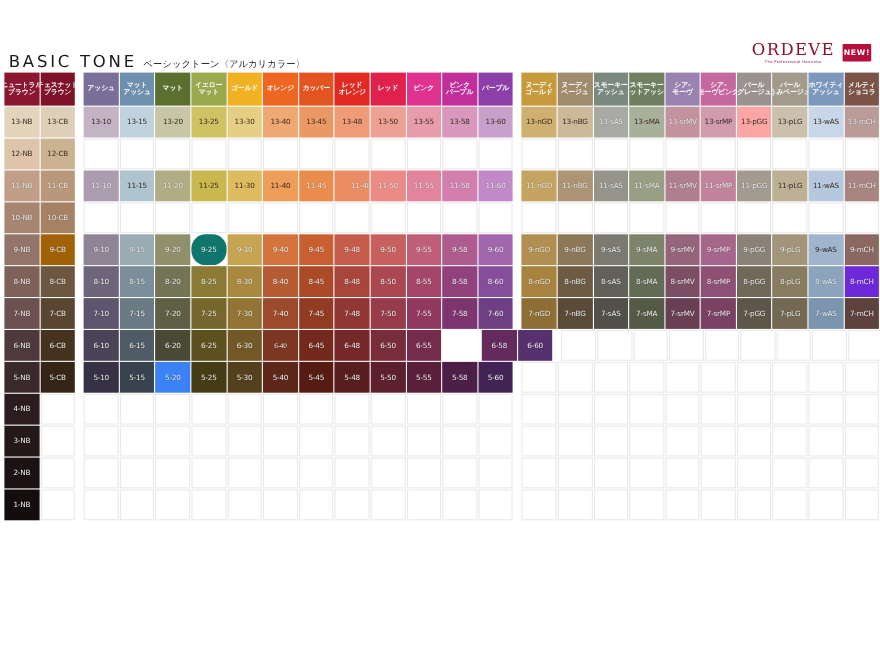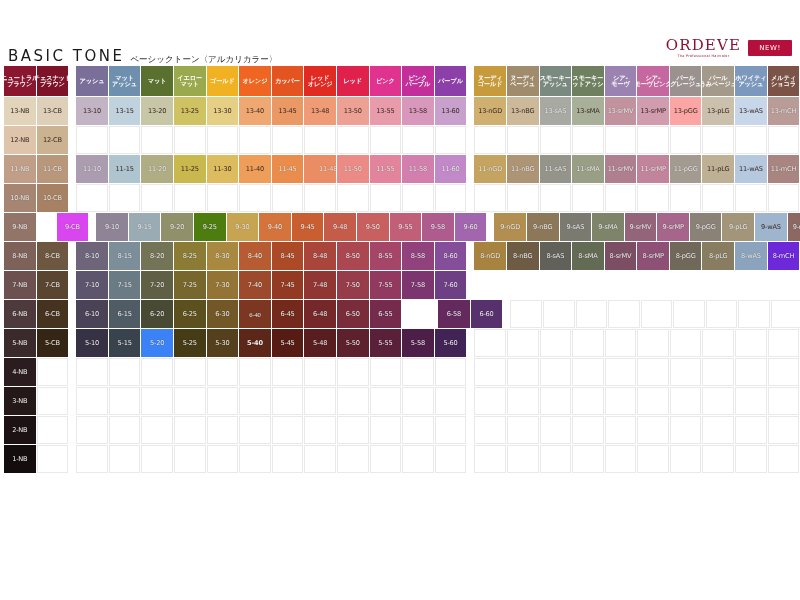--- a/index.html
+++ b/index.html
@@ -17,22 +17,22 @@
   #title-main{font-family:"DejaVu Sans","Liberation Sans",sans-serif;
     font-size:15px;letter-spacing:2.5px;color:#1a1a1a;line-height:1;}
   #title-sub{font-size:8.5px;color:#222;letter-spacing:0px;line-height:1;padding-bottom:1px;}
 
   
   #brand{position:absolute;right:8px;top:38px;display:flex;align-items:center;gap:7px;}
   #brand-block{display:flex;flex-direction:column;align-items:center;line-height:1;}
   #brand-name{font-family:"DejaVu Serif","Liberation Serif",serif;
     font-size:15px;letter-spacing:1.2px;color:#8d1230;}
   #brand-tag{font-size:3.4px;letter-spacing:.3px;color:#8d1230;margin-top:1.5px;}
-  #new-badge{background:#b4103b;color:#fff;font-size:7px;font-weight:normal;
-    letter-spacing:.6px;padding:4px 11px;border-radius:1px;}
+  #new-badge{background:#b4103b;color:#fff;font-size:7px;font-weight:bold;
+    letter-spacing:.6px;padding:4px 1px;border-radius:1px;}
 
   
   #grid{position:absolute;left:4px;top:66px;}
   .row{display:flex;}
   .grp{display:flex;}
   .gap{width:7px;flex:0 0 7px;}
   .cell{
     width:31.6px;height:28px;flex:0 0 31.6px;
     margin:0 1px 1px 0;
     display:flex;align-items:center;justify-content:center;
@@ -298,28 +298,28 @@
           <div class="cell empty"></div>
           <div class="cell empty"></div>
           <div class="cell empty"></div>
           <div class="cell empty"></div>
           <div class="cell empty"></div>
         </div>
       </div>
       <div class="row">
         <div class="grp">
           <div class="cell swatch" style="background: rgb(147, 116, 104);">9-NB</div>
-          <div class="cell swatch" style="background: #d946ef; margin-left: 20px;">9-CB</div>
+          <div class="cell swatch" style="background: #a16207;">9-CB</div>
         </div>
         <div class="gap"></div>
         <div class="grp">
           <div class="cell swatch" style="background: rgb(142, 132, 150);">9-10</div>
           <div class="cell swatch" style="background: rgb(154, 171, 180);">9-15</div>
           <div class="cell swatch" style="background: rgb(144, 144, 106);">9-20</div>
-          <div class="cell swatch" style="background: #4d7c0f;">9-25</div>
+          <div class="cell swatch" style="background: #0f766e; border-radius: 13px;">9-25</div>
           <div class="cell swatch" style="background: rgb(198, 164, 81);">9-30</div>
           <div class="cell swatch" style="background: rgb(212, 116, 60);">9-40</div>
           <div class="cell swatch" style="background: rgb(201, 95, 49);">9-45</div>
           <div class="cell swatch" style="background: rgb(197, 92, 74);">9-48</div>
           <div class="cell swatch" style="background: rgb(200, 96, 95);">9-50</div>
           <div class="cell swatch" style="background: rgb(194, 95, 120);">9-55</div>
           <div class="cell swatch" style="background: rgb(174, 91, 142);">9-58</div>
           <div class="cell swatch" style="background: rgb(161, 102, 174);">9-60</div>
         </div>
         <div class="gap"></div>
@@ -384,20 +384,32 @@
           <div class="cell swatch" style="background: rgb(147, 116, 52);">7-30</div>
           <div class="cell swatch" style="background: rgb(156, 74, 43);">7-40</div>
           <div class="cell swatch" style="background: rgb(146, 59, 34);">7-45</div>
           <div class="cell swatch" style="background: rgb(144, 55, 52);">7-48</div>
           <div class="cell swatch" style="background: rgb(150, 60, 74);">7-50</div>
           <div class="cell swatch" style="background: rgb(145, 57, 94);">7-55</div>
           <div class="cell swatch" style="background: rgb(125, 53, 112);">7-58</div>
           <div class="cell swatch" style="background: rgb(111, 63, 133);">7-60</div>
         </div>
         <div class="gap"></div>
+        <div class="grp">
+          <div class="cell swatch" style="background: rgb(143, 110, 54);">7-nGD</div>
+          <div class="cell swatch" style="background: rgb(90, 74, 56);">7-nBG</div>
+          <div class="cell swatch" style="background: rgb(81, 81, 74);">7-sAS</div>
+          <div class="cell swatch" style="background: rgb(84, 90, 70);">7-sMA</div>
+          <div class="cell swatch" style="background: rgb(104, 63, 83);">7-srMV</div>
+          <div class="cell swatch" style="background: rgb(122, 65, 100);">7-srMP</div>
+          <div class="cell swatch" style="background: rgb(94, 87, 73);">7-pGG</div>
+          <div class="cell swatch" style="background: rgb(115, 104, 81);">7-pLG</div>
+          <div class="cell swatch" style="background: rgb(123, 148, 176);">7-wAS</div>
+          <div class="cell swatch" style="background: rgb(94, 66, 62);">7-mCH</div>
+        </div>
       </div>
       <div class="row">
         <div class="grp">
           <div class="cell swatch" style="background: rgb(78, 58, 60);">6-NB</div>
           <div class="cell swatch" style="background: rgb(69, 50, 31);">6-CB</div>
         </div>
         <div class="gap"></div>
         <div class="grp">
           <div class="cell swatch" style="background: rgb(74, 67, 87);">6-10</div>
           <div class="cell swatch" style="background: rgb(79, 92, 102);">6-15</div>
@@ -431,21 +443,21 @@
           <div class="cell swatch" style="background: rgb(59, 42, 44);">5-NB</div>
           <div class="cell swatch" style="background: rgb(53, 37, 20);">5-CB</div>
         </div>
         <div class="gap"></div>
         <div class="grp">
           <div class="cell swatch" style="background: rgb(54, 49, 68);">5-10</div>
           <div class="cell swatch" style="background: rgb(57, 67, 77);">5-15</div>
           <div class="cell swatch" style="background: #3b82f6;">5-20</div>
           <div class="cell swatch" style="background: rgb(69, 60, 22);">5-25</div>
           <div class="cell swatch" style="background: rgb(84, 64, 28);">5-30</div>
-          <div class="cell swatch" style="background: rgb(92, 38, 25); font-weight: bold;">5-40</div>
+          <div class="cell swatch" style="background: rgb(92, 38, 25);">5-40</div>
           <div class="cell swatch" style="background: rgb(86, 28, 19);">5-45</div>
           <div class="cell swatch" style="background: rgb(88, 29, 31);">5-48</div>
           <div class="cell swatch" style="background: rgb(92, 33, 44);">5-50</div>
           <div class="cell swatch" style="background: rgb(90, 31, 57);">5-55</div>
           <div class="cell swatch" style="background: rgb(77, 30, 72);">5-58</div>
           <div class="cell swatch" style="background: rgb(65, 36, 85);">5-60</div>
         </div>
         <div class="gap"></div>
         <div class="grp">
           <div class="cell empty"></div>

